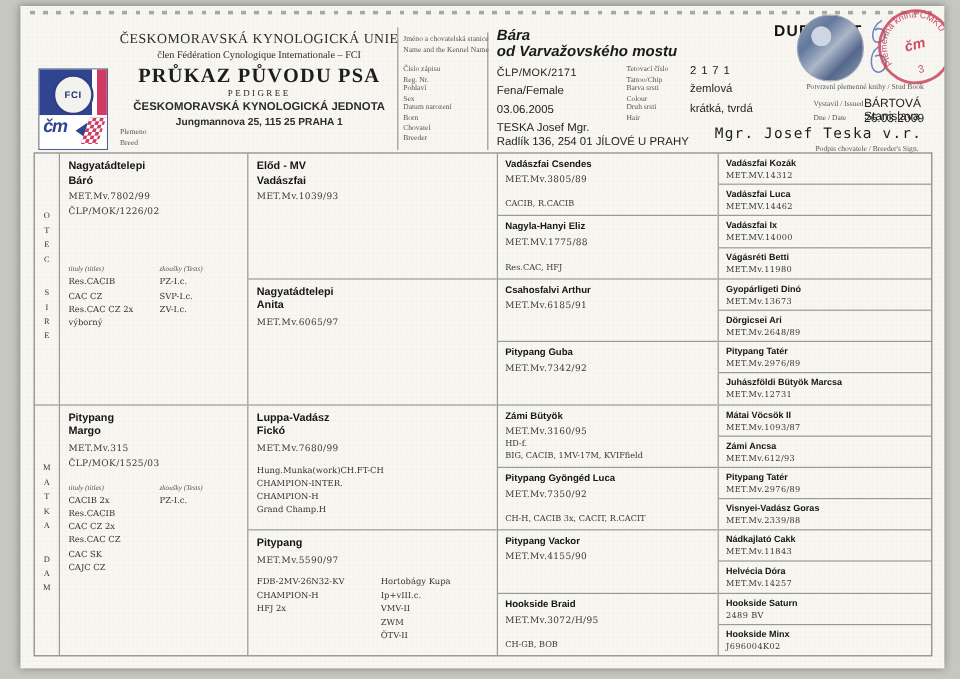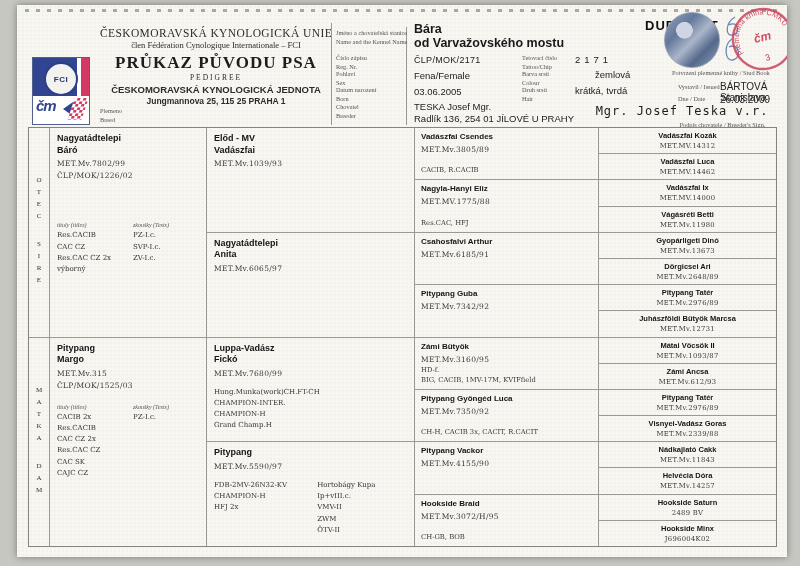--- a/index.html
+++ b/index.html
@@ -27,21 +27,21 @@
   .org-sub{font-family:"Liberation Serif",serif;font-size:8.5px;margin-top:1px;}
   .doc-title{font-family:"Liberation Serif",serif;font-size:17px;font-weight:bold;letter-spacing:1px;margin-top:3px;color:#1d1d1d;}
   .doc-sub{font-family:"Liberation Serif",serif;font-size:7.5px;letter-spacing:2px;}
   .org2{font-size:9.5px;font-weight:bold;margin-top:2px;}
   .org2-addr{font-size:8.5px;font-weight:bold;margin-top:1px;}
   .breed-lbl{position:absolute;left:83px;top:101px;font-size:6.3px;font-family:"Liberation Serif",serif;color:#555;line-height:1.45;}
   .breed-val{position:absolute;left:118px;top:97px;font-size:9.5px;font-weight:bold;color:#1d1d1d;line-height:1.25;}
   .vline{position:absolute;width:1px;background:#9a9a94;}
   
   .lblpair{position:absolute;font-family:"Liberation Serif",serif;font-size:6.3px;color:#555;line-height:1.4;}
-  .dogname{position:absolute;left:397px;top:17px;font-size:12.5px;font-weight:bold;color:#1a1a1a;line-height:1.15;}
+  .dogname{position:absolute;left:397px;top:17px;font-size:12.5px;font-weight:bold;color:#1a1a1a;line-height:1.15;font-style:italic;}
   .dval{position:absolute;font-size:9.5px;color:#222;}
   .dval.reg{font-size:9px;letter-spacing:.3px;}
   .tattoo{letter-spacing:4px;}
   
   .dup{position:absolute;left:628px;top:13px;font-size:13px;font-weight:bold;letter-spacing:1px;color:#111;}
   .holo{position:absolute;left:647px;top:7px;width:54px;height:54px;border-radius:50%;
     background:radial-gradient(circle at 36% 32%,#cdd6e2 0 16%,rgba(0,0,0,0) 17%),
       linear-gradient(135deg,#94a6bb 0%,#64789c 30%,#aab6c9 52%,#55688c 72%,#8ea1b8 100%);
     border:1px solid #9aa4b4;}
   .squig{position:absolute;left:703px;top:9px;}
@@ -64,21 +64,21 @@
   .nm3{font-size:8px;font-weight:bold;color:#151515;line-height:1.25;}
   .nm4{font-size:7.5px;font-weight:bold;color:#151515;line-height:1.2;}
   .rg{font-family:"DejaVu Serif",serif;font-size:7.5px;color:#3a3a3a;letter-spacing:.3px;margin-top:3px;}
   .rg4{font-family:"DejaVu Serif",serif;font-size:6.8px;color:#3a3a3a;letter-spacing:.3px;margin-top:2px;}
   .ttblk{display:flex;}
   .ttcol{flex:1.15;} .ttcol:last-child{flex:1;}
   .tthead{font-family:"Liberation Serif",serif;font-style:italic;font-size:6px;color:#555;margin-bottom:2px;}
   .ttlist{font-family:"DejaVu Serif",serif;font-size:7px;color:#333;line-height:1.6;}
   .g3{display:flex;flex-direction:column;justify-content:space-between;padding:4px 6px;}
   .xtr{font-family:"DejaVu Serif",serif;font-size:6.8px;color:#3a3a3a;line-height:1.5;}
-  .g4{padding:3px 6px;text-align:center;}
+  .g4{padding:3px 6px;}
   .mtF{margin-top:42px;} .mtM{margin-top:14px;} .mtG{margin-top:9px;}
 </style>
 </head>
 <body>
 
 <div class="paper">
   <div class="perf"></div>
 
   <div class="logo">
     <div class="logo-top">
@@ -141,21 +141,21 @@
 
   <div class="lblpair" style="left:505px;top:49px;">
     <div>Tetovací číslo</div>
       <div>Tattoo/Chip</div>
   </div>
   <div class="dval tattoo" style="left:558px;top:49px;">2171</div>
   <div class="lblpair" style="left:505px;top:65px;">
     <div>Barva srsti</div>
       <div>Colour</div>
   </div>
-  <div class="dval" style="left:558px;top:64px;margin-left:20px;">žemlová</div>
+  <div class="dval" style="left:558px;top:64px;">žemlová</div>
   <div class="lblpair" style="left:505px;top:81px;">
     <div>Druh srsti</div>
       <div>Hair</div>
   </div>
   <div class="dval" style="left:558px;top:80px;">krátká, tvrdá</div>
 
   <div class="dup">DUPLIKÁT</div>
   <div class="holo"></div>
   <svg class="squig" width="24" height="54" viewBox="0 0 24 54">
     <path d="M15,3 C5,9 5,23 13,21 C21,19 18,6 9,11 M12,25 C3,31 5,48 13,46 C22,44 19,28 9,33" stroke="#4a6ab0" fill="none" stroke-width="1.3" opacity="0.8"></path>

